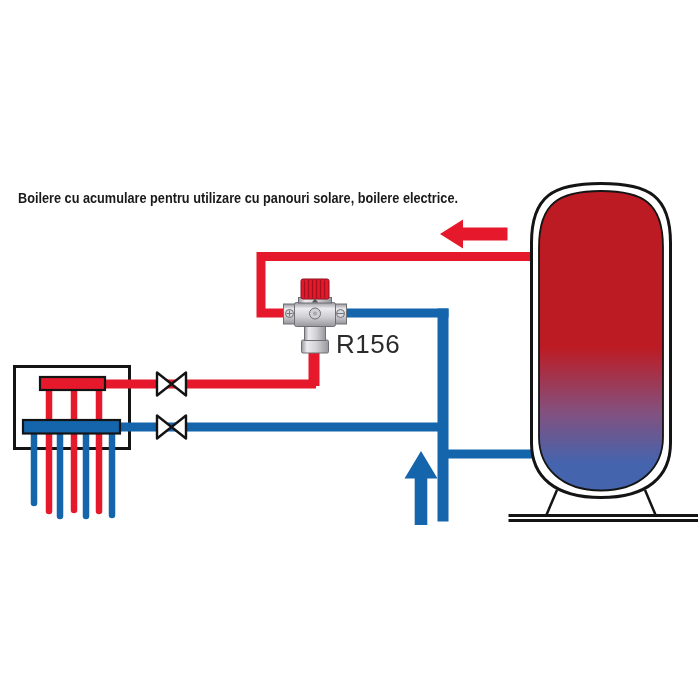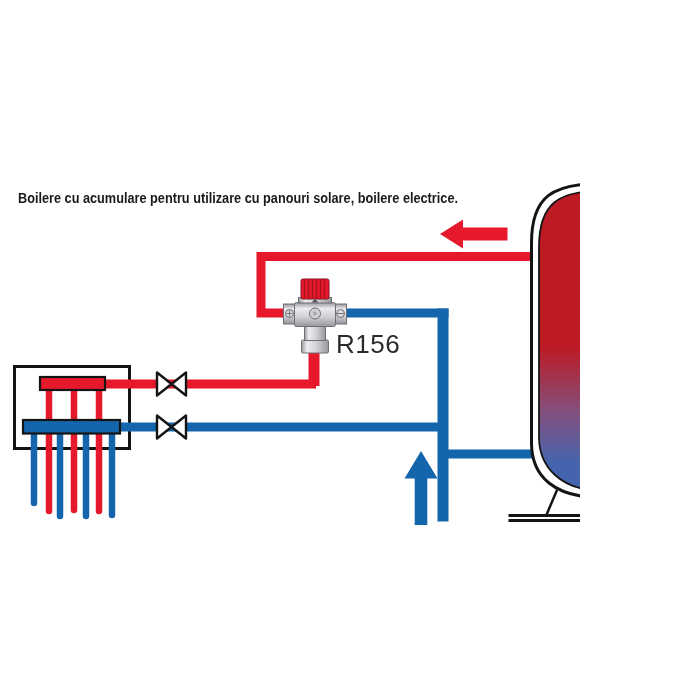--- a/index.html
+++ b/index.html
@@ -1,16 +1,16 @@
 <!DOCTYPE html>
 <html style="--pipe-red: #e5192b; --pipe-blue: #1565ac; --tank-top: #bd1b23; --tank-mid: #83517f; --tank-bottom: #4464ad; --outline: #141414; --metal-light: #ececef; --metal-dark: #97979d; --cap-stripe: #a5101f; --label: #2b2b2b; --title: #1a1a1a;"><head>
 <meta charset="utf-8">
 <style>
   html,body{margin:0;padding:0;background:#ffffff;}
-  .stage{position:relative;width:580px;height:700px;background:#fff;overflow:hidden;
+  .stage{position:relative;width:700px;height:700px;background:#fff;overflow:hidden;
          font-family:"Liberation Sans", sans-serif;}
   svg{display:block;}
   
   .pipe-red{stroke:var(--pipe-red,#e5192b);fill:none;}
   .pipe-blue{stroke:var(--pipe-blue,#1565ac);fill:none;}
   .fill-red{fill:var(--pipe-red,#e5192b);}
   .fill-blue{fill:var(--pipe-blue,#1565ac);}
   .ol{stroke:var(--outline,#141414);}
   .nofill{fill:none;}
   .whitefill{fill:#ffffff;}

